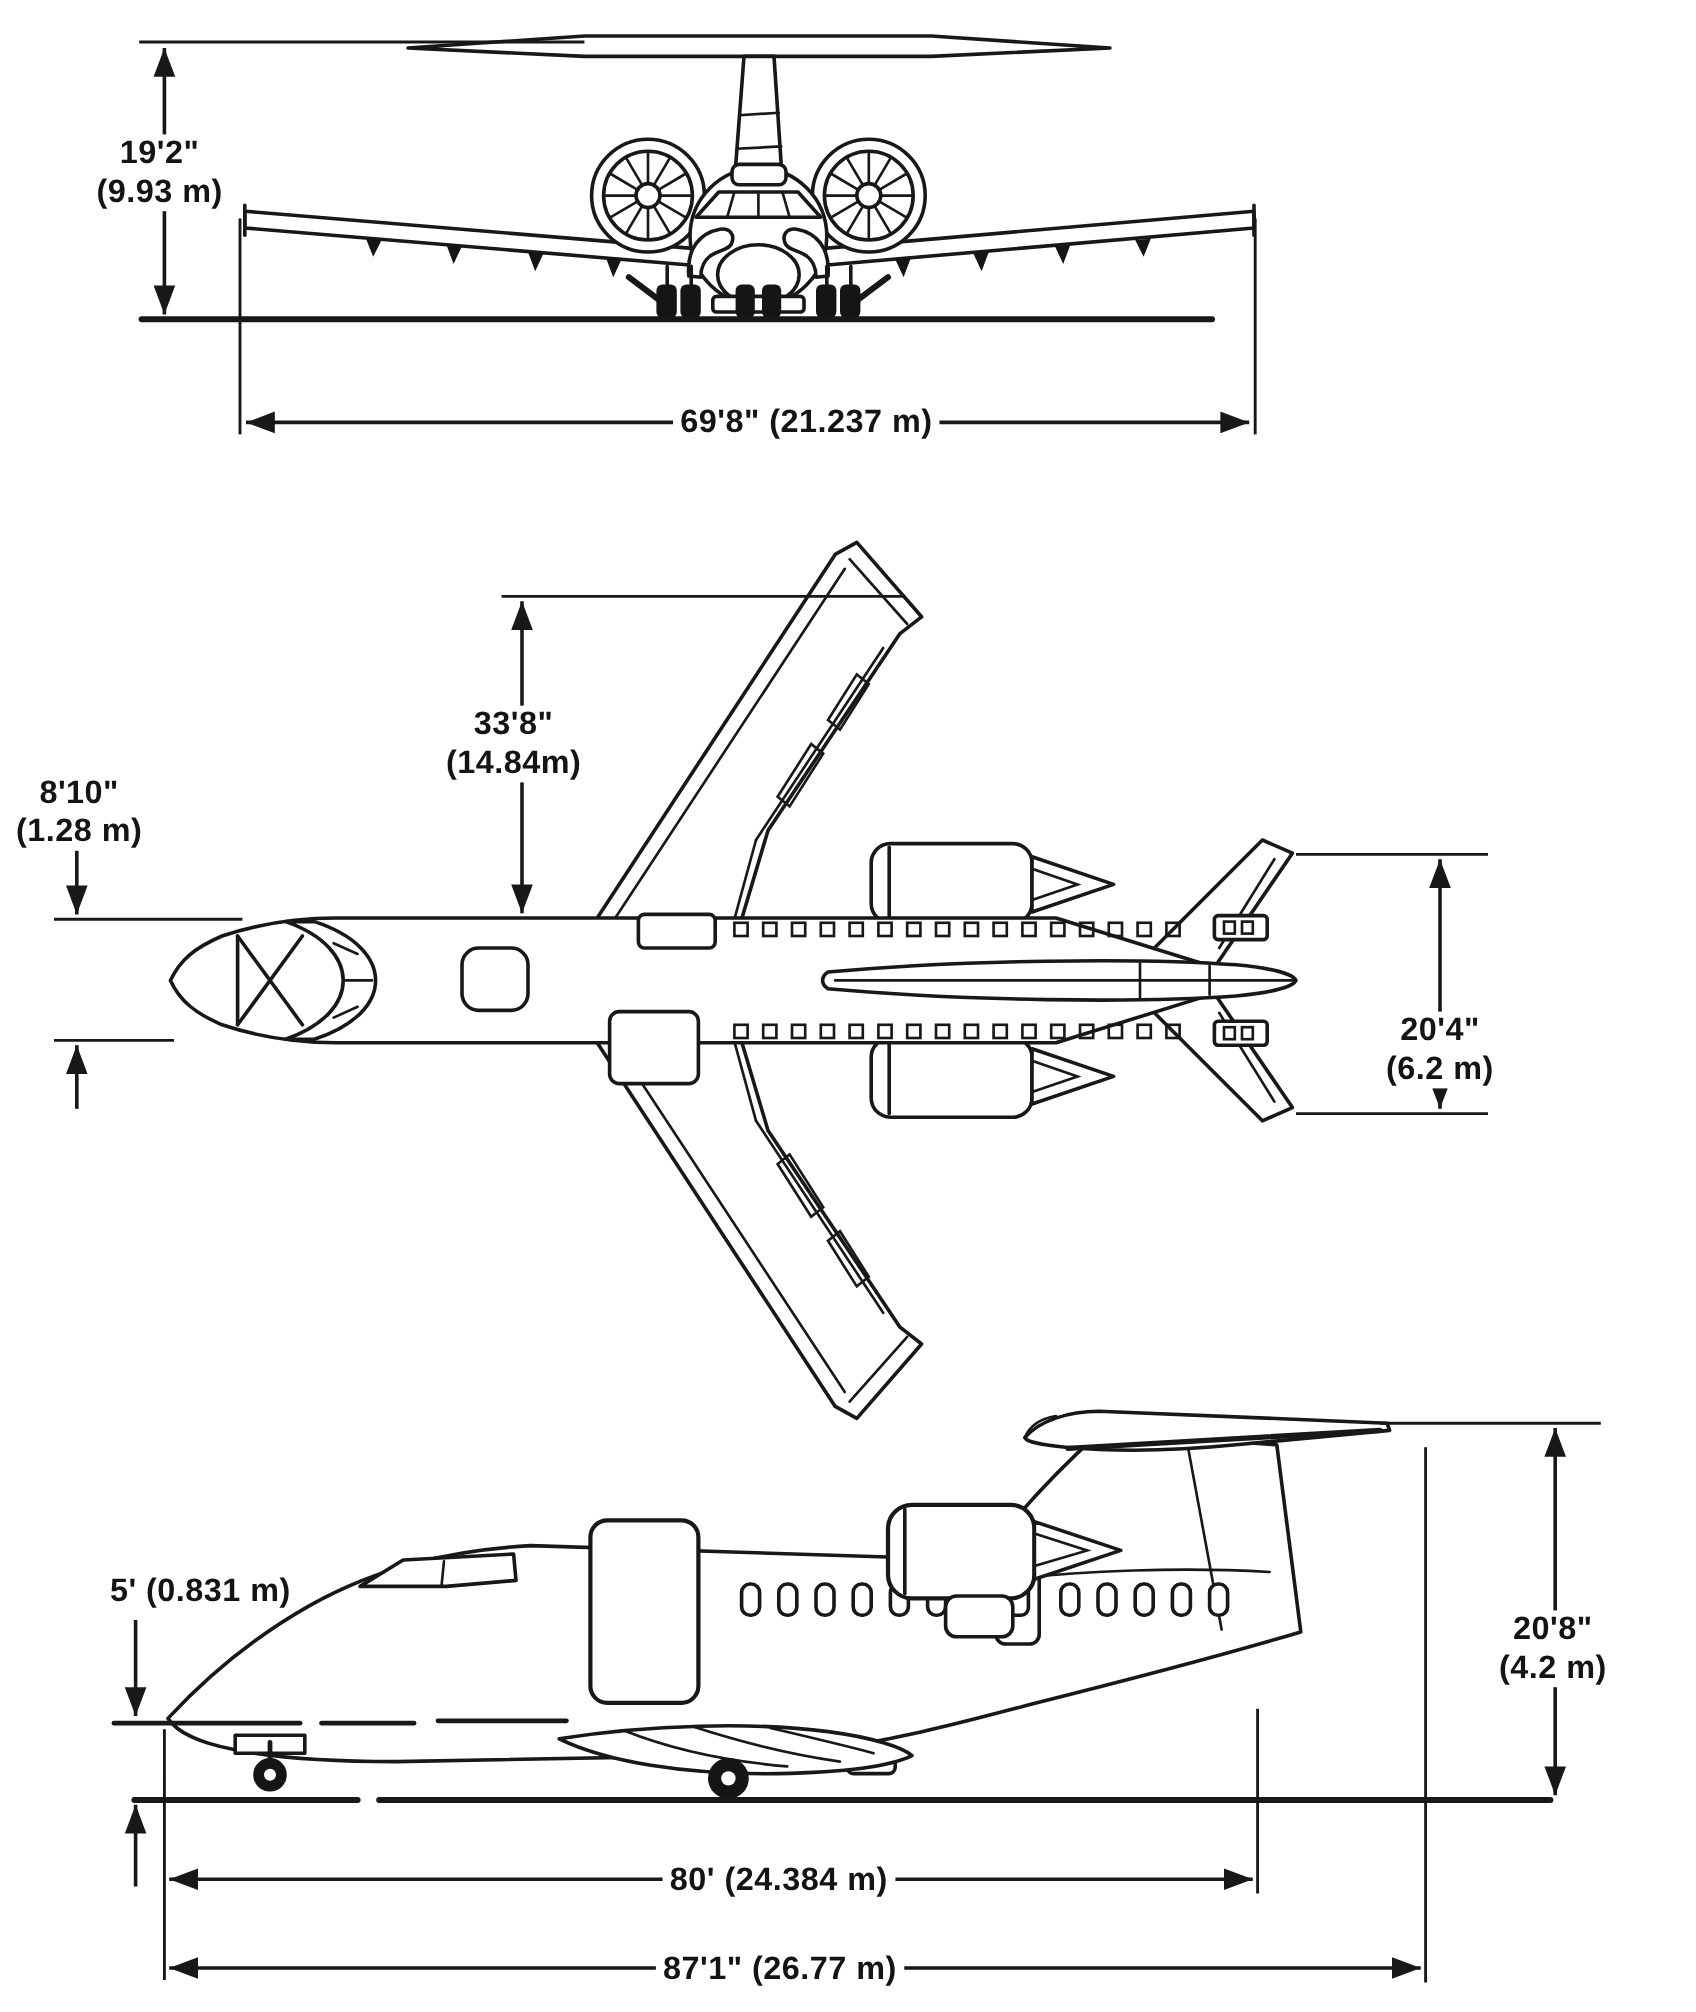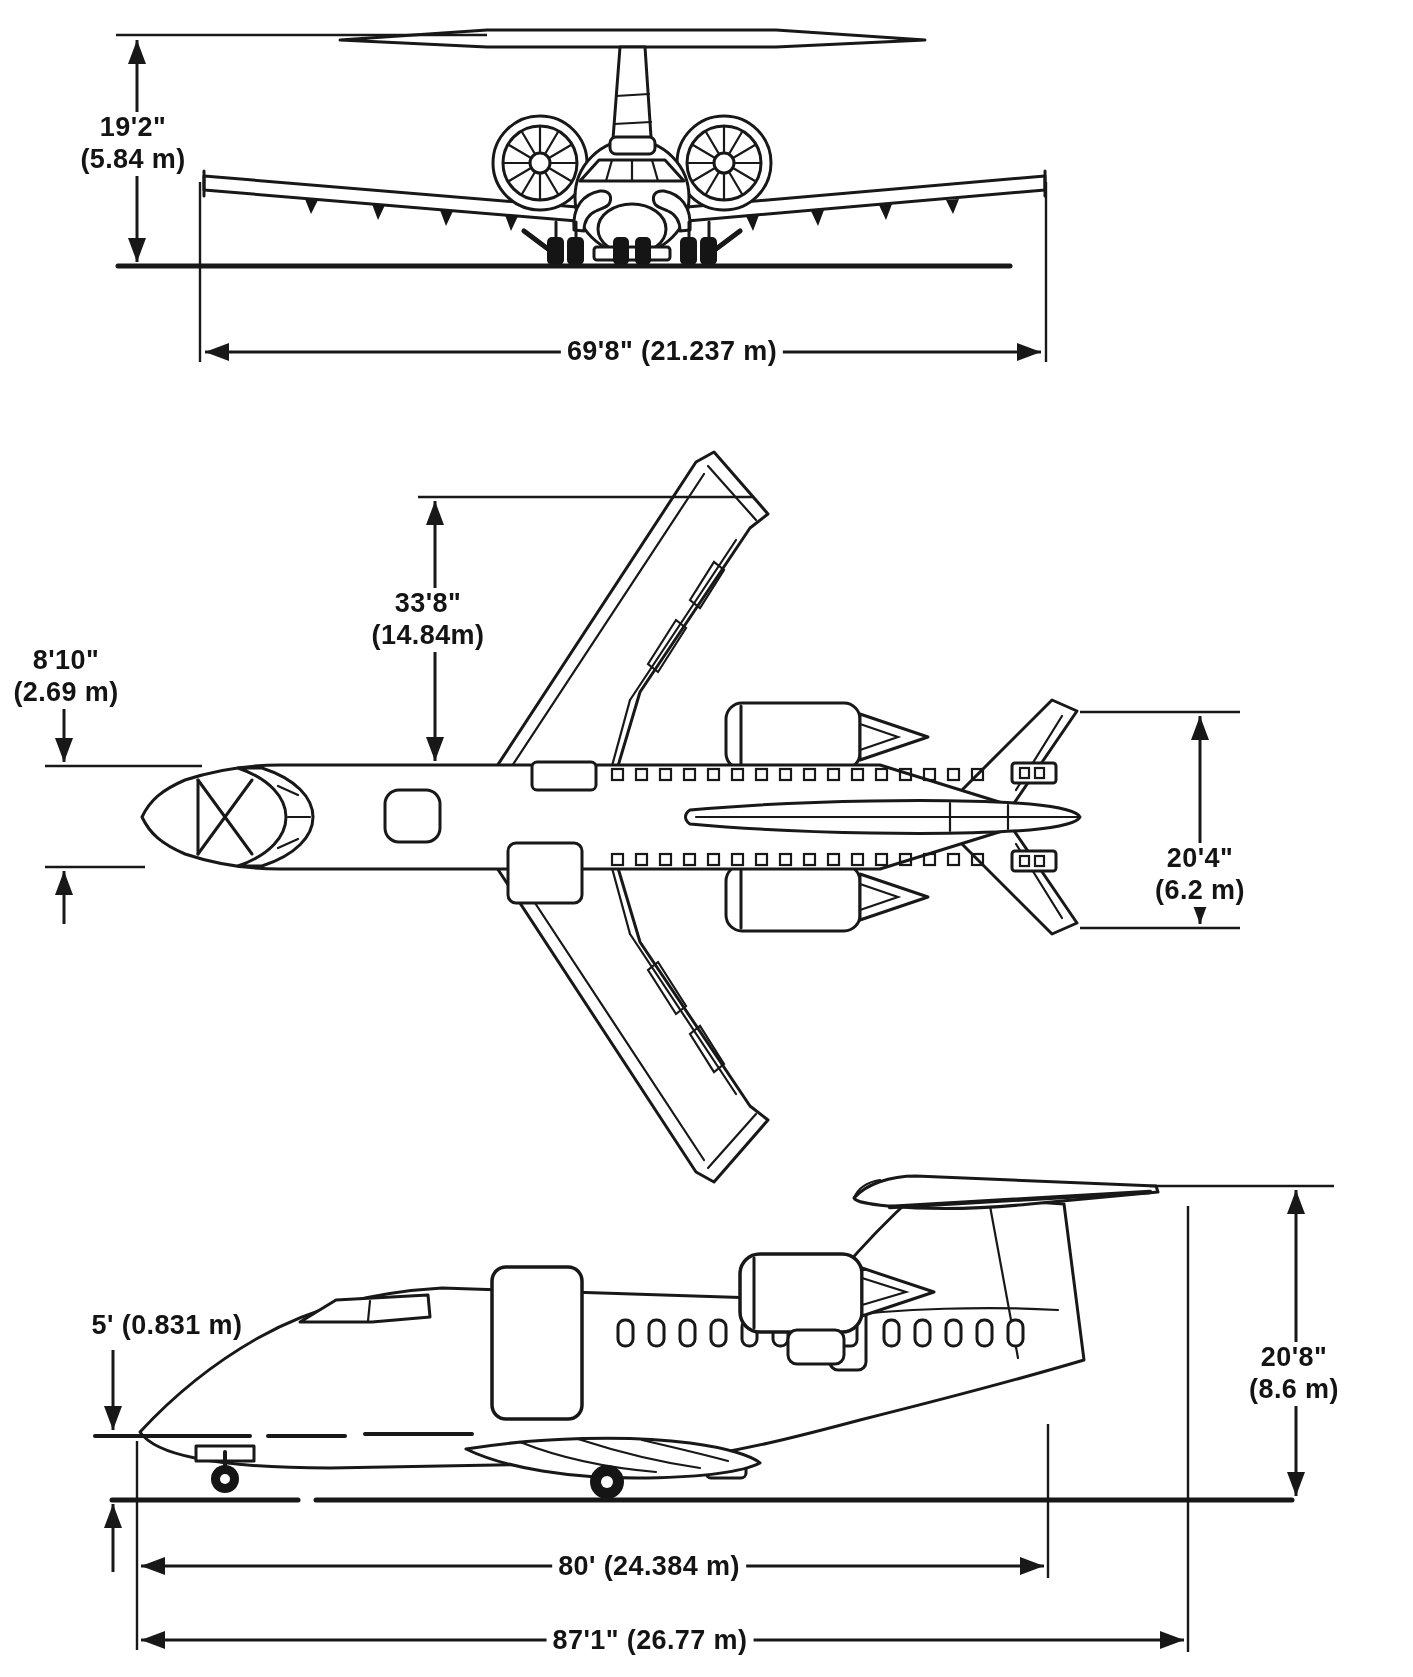--- a/index.html
+++ b/index.html
@@ -329,49 +329,49 @@
     <line class="dimln" x1="1296" y1="1190" x2="1296" y2="1496" marker-start="url(#ah)" marker-end="url(#ah)"></line>
 
     <line class="dimln" x1="141" y1="1566" x2="1044" y2="1566" marker-start="url(#ah)" marker-end="url(#ah)"></line>
 
     <line class="dimln" x1="141" y1="1640" x2="1184" y2="1640" marker-start="url(#ah)" marker-end="url(#ah)"></line>
   </g>
 </svg>
 
   <div class="dim" style="left:133px;top:112px">
     <span>19'2"</span>
-    <span>(5.84 m)</span>
+    <span>(9.93 m)</span>
   </div>
 
   <div class="dim" style="left:672px;top:336px">
     <span>69'8" (21.237 m)</span>
   </div>
 
   <div class="dim" style="left:428px;top:588px">
     <span>33'8"</span>
     <span>(14.84m)</span>
   </div>
 
   <div class="dim" style="left:66px;top:645px">
     <span>8'10"</span>
-    <span>(2.69 m)</span>
+    <span>(1.28 m)</span>
   </div>
 
   <div class="dim" style="left:1200px;top:843px">
     <span>20'4"</span>
     <span>(6.2 m)</span>
   </div>
 
   <div class="dim" style="left:167px;top:1310px">
     <span>5' (0.831 m)</span>
   </div>
 
   <div class="dim" style="left:1294px;top:1342px">
     <span>20'8"</span>
-    <span>(8.6 m)</span>
+    <span>(4.2 m)</span>
   </div>
 
   <div class="dim" style="left:649px;top:1551px">
     <span>80' (24.384 m)</span>
   </div>
 
   <div class="dim" style="left:650px;top:1625px">
     <span>87'1" (26.77 m)</span>
   </div>
 

